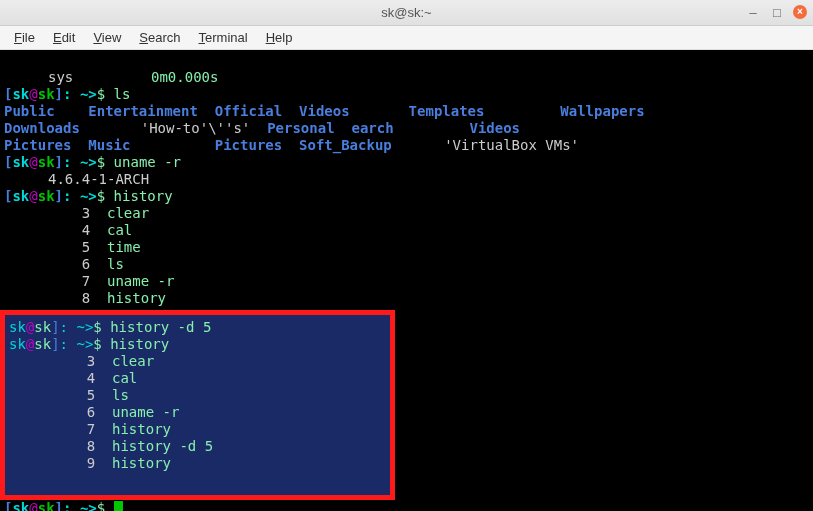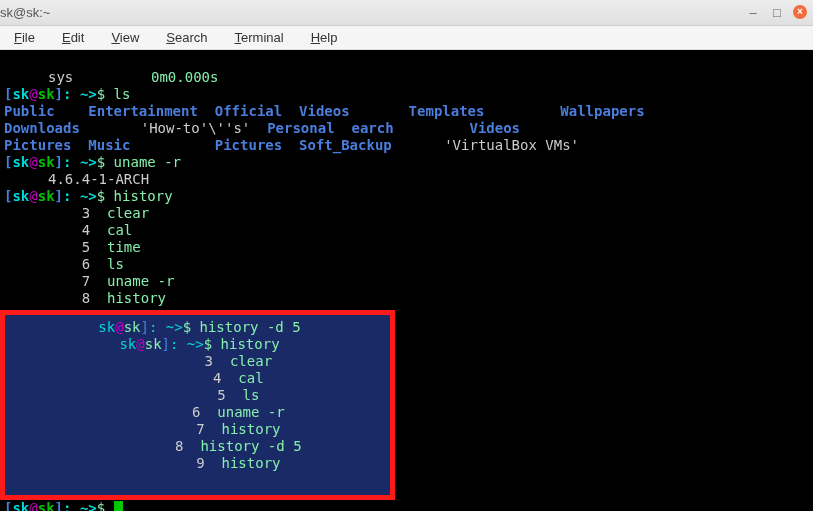--- a/index.html
+++ b/index.html
@@ -20,21 +20,21 @@
       background: #fff;
       display: flex;
       flex-direction: column;
     }
     .title-bar {
       height: 26px;
       background: linear-gradient(to bottom, #ededed, #e0e0e0);
       border-bottom: 1px solid #ccc;
       display: flex;
       align-items: center;
-      justify-content: flex-start;
+      justify-content: center;
       position: relative;
       font-family: sans-serif;
       font-size: 13px;
       color: #555;
     }
     .title-bar .controls {
       position: absolute;
       right: 6px;
       top: 4px;
       display: flex;
@@ -61,21 +61,21 @@
       font-weight: bold;
       line-height: 14px;
     }
     .menu-bar {
       height: 24px;
       background: #f5f5f5;
       border-bottom: 1px solid #ddd;
       display: flex;
       align-items: center;
       padding: 0 6px;
-      gap: 11px;
+      gap: 2px;
       font-family: sans-serif;
       font-size: 13px;
       color: #333;
     }
     .menu-item {
       padding: 2px 8px;
       cursor: pointer;
     }
     .menu-item .u {
       text-decoration: underline;
@@ -102,21 +102,20 @@
     .highlight-box {
       position: absolute;
       left: 0px;
       top: 260px;
       width: 395px;
       height: 190px;
       border: 5px solid #ff1a1a;
       background: #1a2a66;
       padding-top: 4px;
       padding-left: 4px;
-      text-align: center;
     }
     .cursor-block {
       display: inline-block;
       width: 9px;
       height: 15px;
       background: #00c800;
       vertical-align: text-bottom;
     }
     .last-prompt {
       position: absolute;

